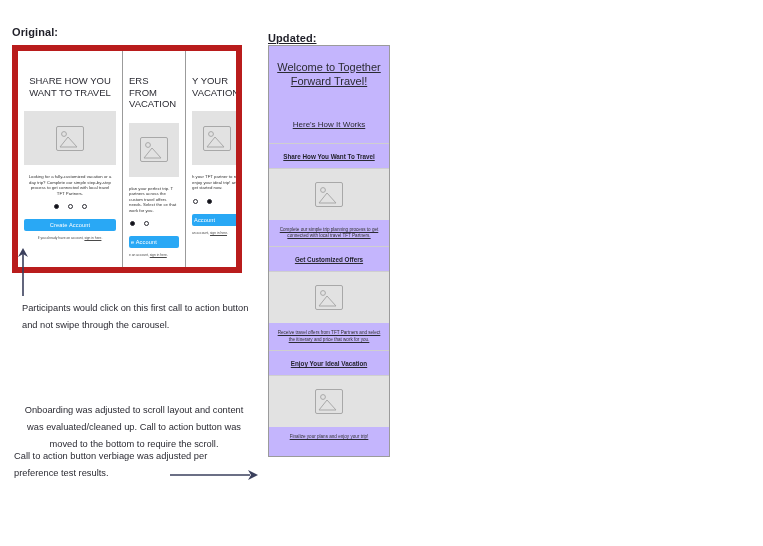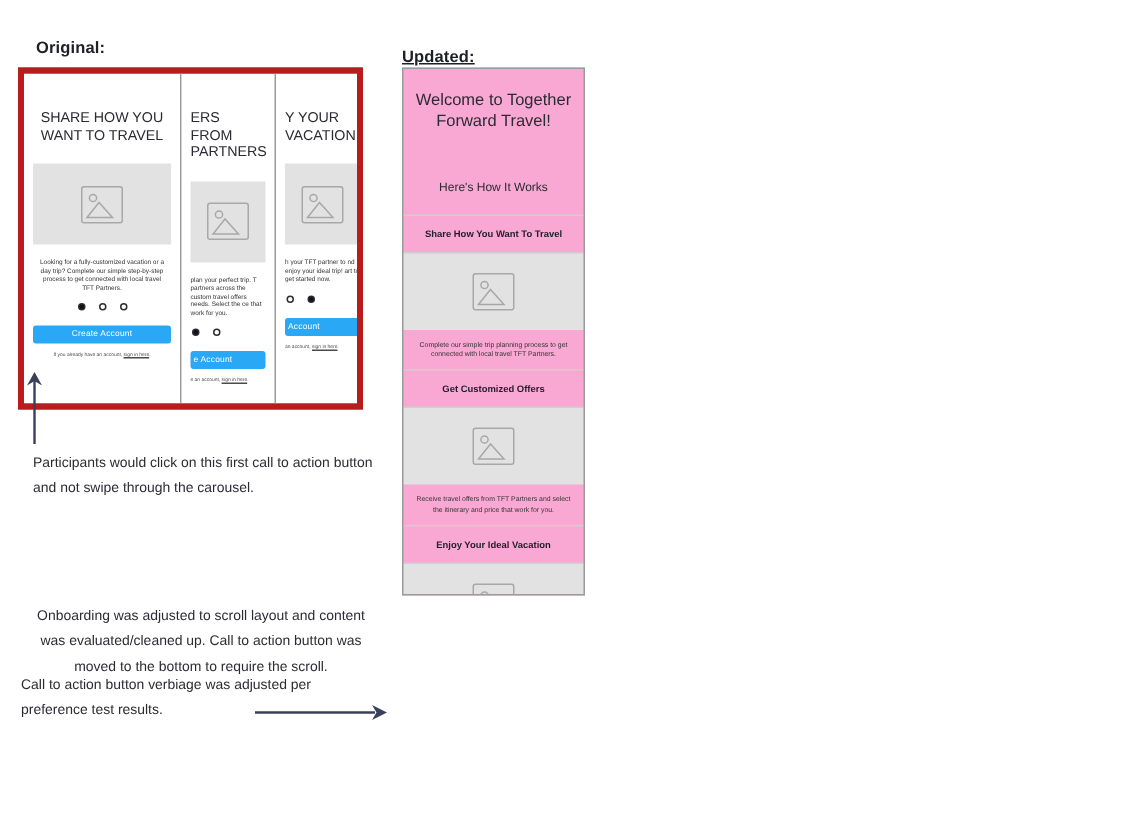--- a/index.html
+++ b/index.html
@@ -17,32 +17,32 @@
   }
 
   
   .section-label {
     position: absolute;
     font-size: 11px;
     font-weight: bold;
     color: #1f1f28;
     letter-spacing: 0.1px;
   }
-  #label-original { left: 12px; top: 26px; margin-left: 12px; }
+  #label-original { left: 12px; top: 26px; }
   #label-updated  { left: 268px; top: 32px; text-decoration: underline; }
 
   
   #original-frame {
     position: absolute;
     left: 12px;
     top: 45px;
     width: 230px;
     height: 228px;
-    border: 4px solid #b91c1c;
-    background: #15803d;
+    border: 6px solid #b91c1c;
+    background: #fef9c3;
     display: flex;
     overflow: hidden;
     box-sizing: border-box;
   }
   .orig-slide {
     box-sizing: border-box;
     border-right: 1px solid #9b9b9b;
     background: #fff;
     display: flex;
     flex-direction: column;
@@ -166,25 +166,26 @@
   #annot-1 { left: 22px; top: 300px; width: 240px; }
   #annot-2 { left: 14px; top: 402px; width: 240px; text-align: center; }
   #annot-3 { left: 14px; top: 448px; width: 240px; }
 
   
   #updated-frame {
     position: absolute;
     left: 268px;
     top: 45px;
     width: 122px;
-    height: 352px;
+    height: 412px;
     border: 1px solid #9b9b9b;
-    background: #f9a8d4;
+    background: #c4b5fd;
     box-sizing: border-box;
     overflow: hidden;
+    text-decoration: underline;
   }
   .up-hero {
     text-align: center;
     font-size: 11px;
     line-height: 14px;
     color: #2b2b33;
     margin-top: 14px;
     padding: 0 6px;
     white-space: pre-line;
   }
@@ -280,21 +281,21 @@
       <span class="dot-i"></span>
     </div>
     <button class="cta">Create Account</button>
     <div class="fineprint">
       <span>If you already have an account, </span><u>sign in here</u><span>.</span>
     </div>
   </div>
 
   <div class="orig-slide s2">
     <div class="orig-title">ERS FROM
-PARTNERS</div>
+VACATION</div>
     <div class="ph-box">
       <span class="ph-icon">
         <svg width="26" height="23" viewBox="0 0 26 23">
           <circle cx="7" cy="7" r="2.4" fill="none" stroke="#a8a8a8" stroke-width="1"></circle>
           <path d="M3 20 L11 10 L20 20 Z" fill="none" stroke="#a8a8a8" stroke-width="1"></path>
         </svg>
       </span>
     </div>
     <div class="orig-body">plan your perfect trip. T partners across the custom travel offers needs. Select the ce that work for you.</div>
     <div class="dots">

